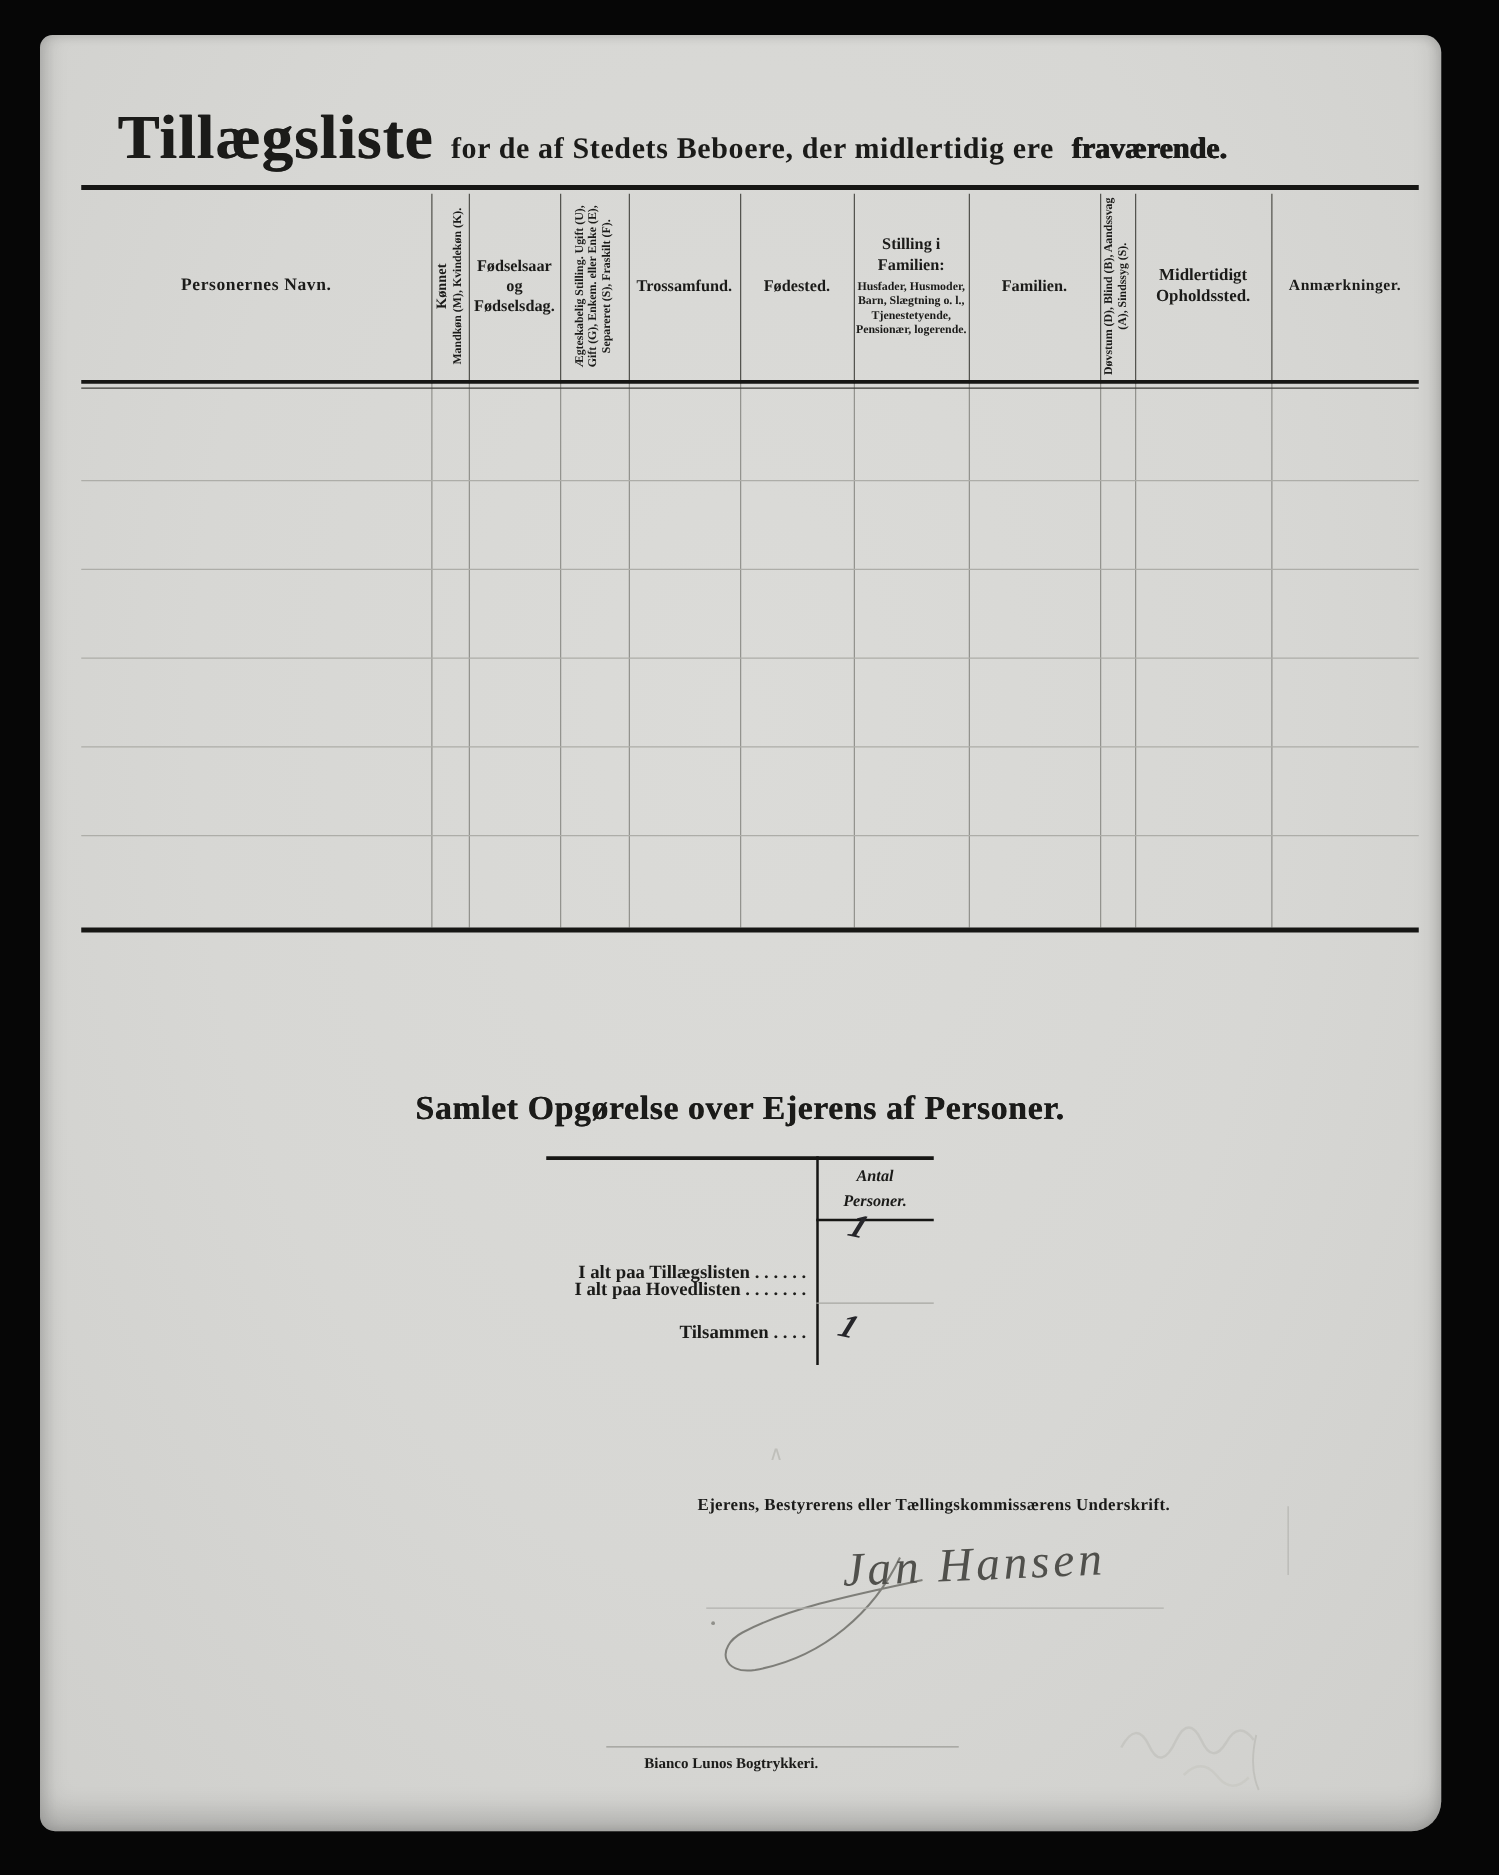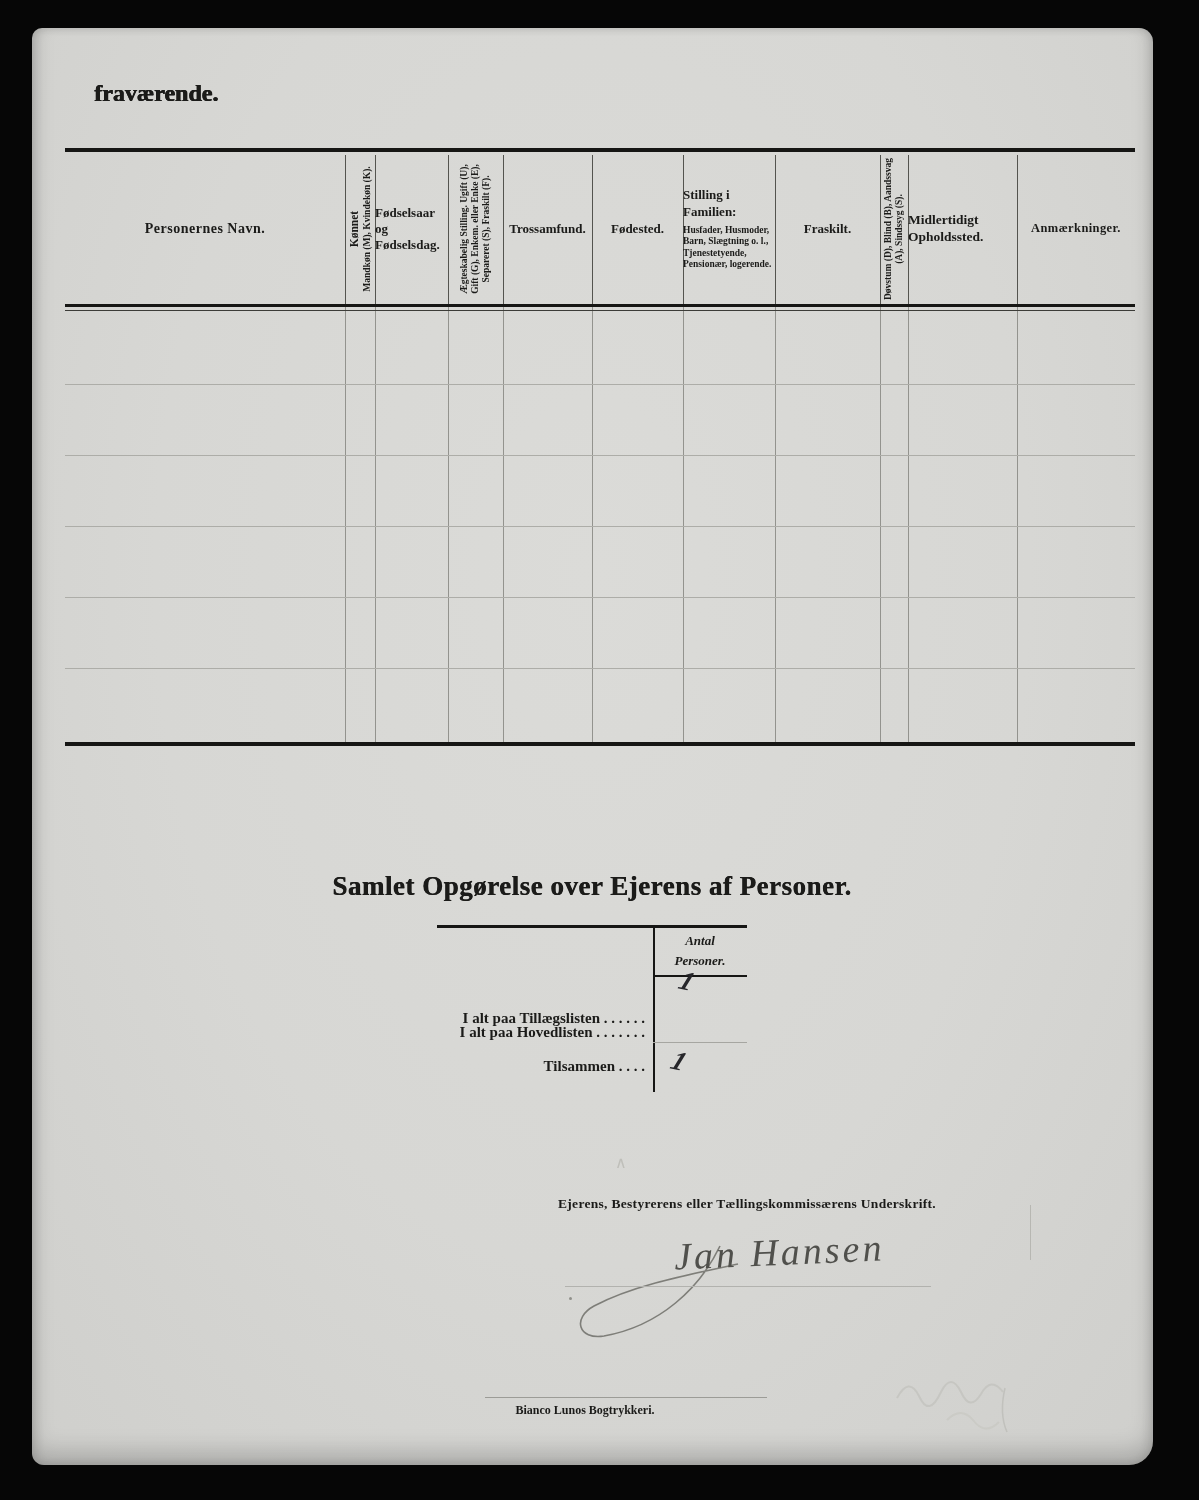--- a/index.html
+++ b/index.html
@@ -20,21 +20,21 @@
   .vline{position:absolute;width:1px;}
   .vline.head{background:#54544f;}
   .vline.body{background:#93938e;}
   .rowline{position:absolute;height:1px;background:#adada8;left:33px;width:1070px;}
   .title-row{position:absolute;left:62px;top:52px;display:flex;align-items:baseline;gap:14px;white-space:nowrap;}
   .title-main{font-size:50px;font-weight:bold;letter-spacing:1px;text-shadow:0.6px 0 0 #1b1b19;}
   .title-rest{font-size:24px;font-weight:bold;letter-spacing:0.5px;}
   .title-emph{font-size:24px;font-weight:bold;text-shadow:0.7px 0 0 #1b1b19, 0 0.4px 0 #1b1b19;}
   .colhead{
     position:absolute;top:127px;height:148px;display:flex;flex-direction:column;
-    align-items:center;justify-content:center;text-align:left;
+    align-items:center;justify-content:center;text-align:center;
     font-weight:bold;line-height:1.25;
   }
   .colhead .main{font-size:13px;}
   .colhead .sub{font-size:9.5px;line-height:1.2;margin-top:5px;}
   .rot{
     position:absolute;width:146px;text-align:center;font-weight:bold;
     transform:translate(-50%,-50%) rotate(-90deg);transform-origin:center;
     line-height:1.18;
   }
   .rot .l1{font-size:11.5px;}
@@ -59,20 +59,22 @@
   .imprint{position:absolute;left:413px;width:280px;top:1375px;text-align:center;font-size:12px;font-weight:bold;}
   .ghost{color:#bfbfba;}
   svg{position:absolute;overflow:visible;}
 </style>
 </head>
 <body>
 
 <div class="paper">
 
   <div class="title-row">
+    <span class="title-main">Tillægsliste</span>
+    <span class="title-rest">for de af Stedets Beboere, der midlertidig ere</span>
     <span class="title-emph">fraværende.</span>
   </div>
 
   <div class="rule" style="left:33px;top:120px;width:1070px;height:4px;"></div>
 
   <div>
 
     <div class="vline head" style="left:313px;top:127px;height:152px;"></div>
     <div class="vline head" style="left:343px;top:127px;height:152px;"></div>
     <div class="vline head" style="left:416px;top:127px;height:152px;"></div>
@@ -119,21 +121,21 @@
     <div class="colhead" style="left:560px;width:91px;">
       <span class="main">Fødested.</span>
     </div>
 
     <div class="colhead" style="left:651px;width:92px;">
       <span class="main">Stilling i Familien:</span>
       <span class="sub">Husfader, Hus­moder, Barn, Slægtning o. l., Tjenestetyende, Pensionær, logerende.</span>
     </div>
 
     <div class="colhead" style="left:743px;width:105px;">
-      <span class="main">Fraskilt.</span>
+      <span class="main">Familien.</span>
     </div>
 
     <div class="rot wrap" style="left:862px;top:201px;">
       <div>Døvstum (D), Blind (B), Aands­svag (A), Sindssyg (S).</div>
     </div>
 
     <div class="colhead" style="left:876px;width:109px;">
       <span class="main" style="font-size:13.5px;">Midlertidigt Opholdssted.</span>
     </div>
 

